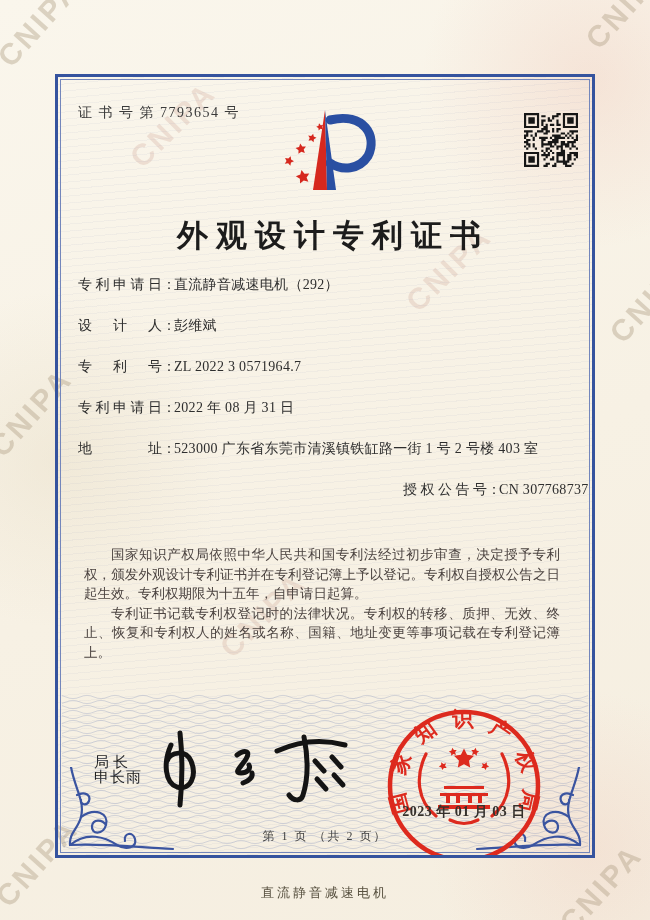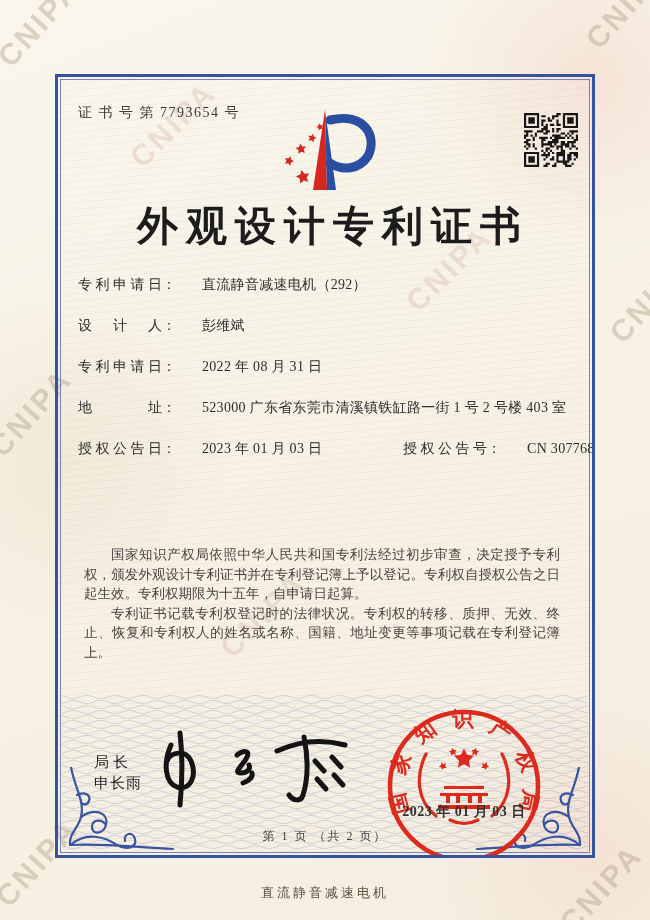--- a/index.html
+++ b/index.html
@@ -12,35 +12,35 @@
   .t3{left:-100px;top:280px;width:320px;height:360px;background:radial-gradient(circle,rgba(224,212,184,.30),rgba(224,212,184,0) 70%);}
   .wm{position:absolute;font-family:"Liberation Sans","DejaVu Sans",sans-serif;font-weight:bold;
       font-size:30px;letter-spacing:3px;color:rgba(176,160,134,.42);transform:rotate(-48deg);white-space:nowrap;}
   .wm.light{color:rgba(210,175,160,.32);transform:rotate(-45deg);}
   .cert-border{position:absolute;left:55px;top:74px;width:534px;height:778px;border:3px solid #35539e;
       overflow:hidden;background:repeating-linear-gradient(175deg,rgba(130,140,180,.07) 0 1px,rgba(0,0,0,0) 1px 7px);}
   .cert-inner{position:absolute;inset:2px;border:1px solid #7386bb;pointer-events:none;}
   .cert-no{position:absolute;left:20px;top:27px;font-size:14px;letter-spacing:1.5px;color:#3a3a3a;}
   .logo{position:absolute;left:218px;top:27px;}
   .qr{position:absolute;left:466px;top:36px;}
-  .title{position:absolute;left:0;right:0;top:122px;text-align:center;font-size:41px;font-weight:bold;
+  .title{position:absolute;left:0;right:0;top:138px;text-align:center;font-size:31px;font-weight:bold;
       letter-spacing:8px;padding-left:16px;color:#1c1c1c;}
   .fields{position:absolute;left:20px;right:14px;top:196px;font-size:14px;color:#2e2e2e;}
   .frow{position:relative;height:24px;line-height:24px;margin-bottom:17px;white-space:nowrap;}
   .flabel{display:inline-block;width:84px;text-align:justify;text-align-last:justify;vertical-align:top;}
   .colon{display:inline-block;width:12px;}
-  .fval{letter-spacing:.3px;margin-left:28px;}
+  .fval{letter-spacing:.3px;}
   .pair2{position:absolute;left:325px;top:0;}
   .bodytext{position:absolute;left:26px;right:32px;top:468px;font-size:13.5px;line-height:19.5px;
       color:#4b4340;text-align:justify;}
   .bodytext p{margin:0;text-indent:2em;}
   .sig-title{position:absolute;left:36px;top:676px;font-family:Liberation Sans, sans-serif;
       font-size:15px;letter-spacing:4px;color:#1d1d1d;}
   .sig-name{position:absolute;left:36px;top:691px;font-family:"Liberation Sans","DejaVu Sans",sans-serif;
-      font-size:15px;letter-spacing:1px;color:#1d1d1d;margin-top:6px;}
+      font-size:15px;letter-spacing:1px;color:#1d1d1d;}
   .signature{position:absolute;left:95px;top:652px;z-index:4;}
   .seal{position:absolute;left:326px;top:629px;z-index:3;}
   .seal-date{position:absolute;left:320px;top:726px;width:172px;text-align:center;z-index:5;
       font-size:14px;font-weight:600;color:#35302b;letter-spacing:.5px;}
   .page-num{position:absolute;left:0;right:0;bottom:10px;text-align:center;font-size:12px;
       letter-spacing:2px;color:#3f3f3f;z-index:4;}
   .waves{position:absolute;left:4px;right:4px;bottom:4px;z-index:1;}
   .flourish{position:absolute;bottom:3px;z-index:2;}
   .flourish.left{left:3px;}
   .flourish.right{right:3px;transform:scaleX(-1);}
@@ -115,29 +115,29 @@
     <div class="title">外观设计专利证书</div>
 
     <div class="fields">
       <div class="frow">
         <span class="flabel">专利申请日</span><span class="colon">：</span><span class="fval">直流静音减速电机（292）</span>
       </div>
       <div class="frow">
         <span class="flabel">设计人</span><span class="colon">：</span><span class="fval">彭维斌</span>
       </div>
       <div class="frow">
+        <span class="flabel">专利号</span><span class="colon">：</span><span class="fval">ZL 2022 3 0571964.7</span>
+      </div>
+      <div class="frow">
         <span class="flabel">专利申请日</span><span class="colon">：</span><span class="fval">2022 年 08 月 31 日</span>
       </div>
       <div class="frow">
         <span class="flabel">地址</span><span class="colon">：</span><span class="fval">523000 广东省东莞市清溪镇铁缸路一街 1 号 2 号楼 403 室</span>
       </div>
       <div class="frow">
-        <span>
-          <span class="flabel">授权公告日</span><span class="colon">：</span><span class="fval">2023 年 01 月 03 日</span>
-        </span>
         <span class="pair2">
           <span class="flabel">授权公告号</span><span class="colon">：</span><span class="fval">CN 307768737 S</span>
         </span>
       </div>
     </div>
 
     <div class="bodytext">
       <p>国家知识产权局依照中华人民共和国专利法经过初步审查，决定授予专利权，颁发外观设计专利证书并在专利登记簿上予以登记。专利权自授权公告之日起生效。专利权期限为十五年，自申请日起算。</p>
       <p>专利证书记载专利权登记时的法律状况。专利权的转移、质押、无效、终止、恢复和专利权人的姓名或名称、国籍、地址变更等事项记载在专利登记簿上。</p>
     </div>

